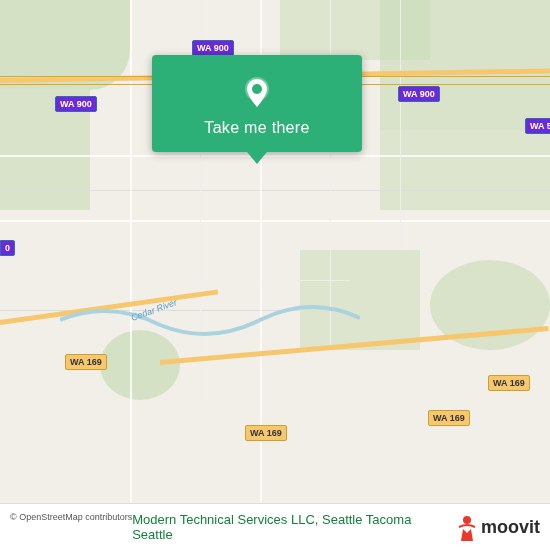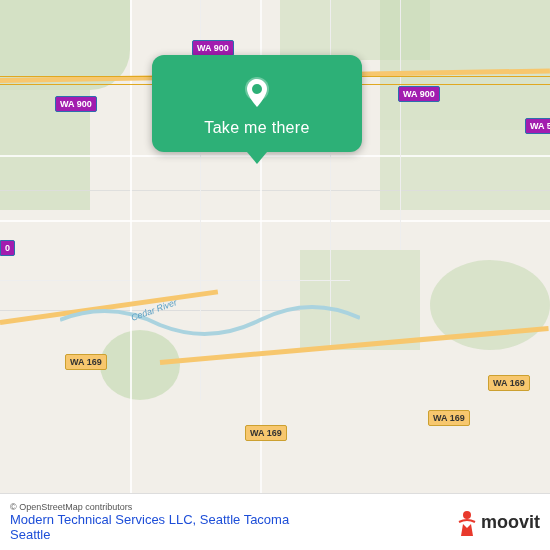--- a/index.html
+++ b/index.html
@@ -42,38 +42,38 @@
 
     
     .highway {
       position: absolute;
       background-color: #f7c76e;
     }
 
     
     .route-badge {
       position: absolute;
-      background-color: #a21caf;
+      background-color: #6d28d9;
       color: white;
       font-size: 9px;
       font-weight: bold;
       padding: 2px 4px;
       border-radius: 2px;
       white-space: nowrap;
       border: 1px solid #2c6fad;
     }
 
     
     .popup-card {
       position: absolute;
       top: 60px;
       left: 155px;
       width: 210px;
       background-color: #2db077;
-      border-radius: 12px;
+      border-radius: 4px;
       padding: 20px 15px 15px 15px;
       display: flex;
       flex-direction: column;
       align-items: center;
       cursor: pointer;
       box-shadow: 0 2px 8px rgba(0,0,0,0.3);
     }
 
     .popup-card::after {
       content: '';
@@ -110,31 +110,31 @@
       background-color: #ffffff;
       padding: 8px 10px;
       display: flex;
       align-items: center;
       justify-content: space-between;
       border-top: 1px solid #ddd;
     }
 
     .bottom-left {
       display: flex;
-      flex-direction: column;
+      flex-direction: row;
     }
 
     .osm-credit {
       font-size: 9px;
       color: #555;
     }
 
     .location-title {
       font-size: 13px;
-      color: #1d4ed8;
+      color: #15803d;
       font-weight: 500;
     }
 
     .moovit-logo {
       display: flex;
       align-items: center;
       gap: 0;
     }
 
     .moovit-text {

